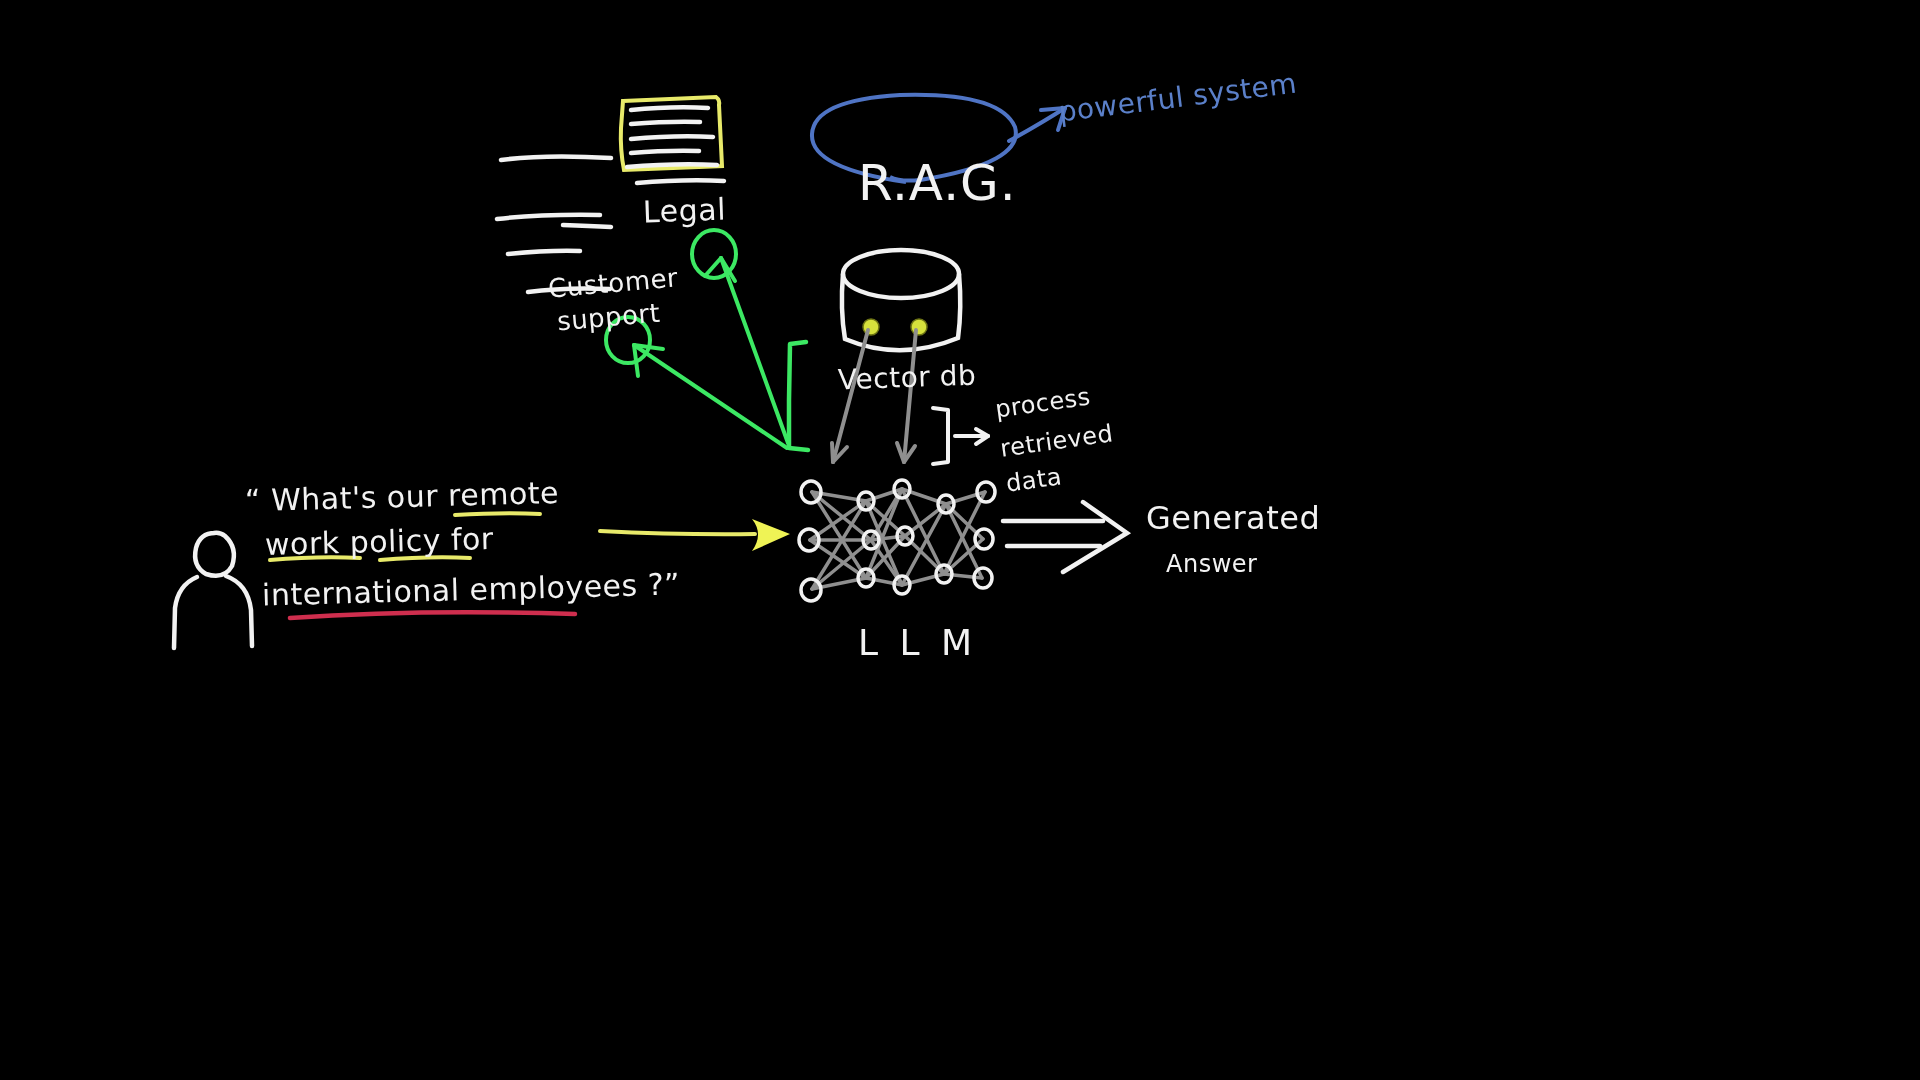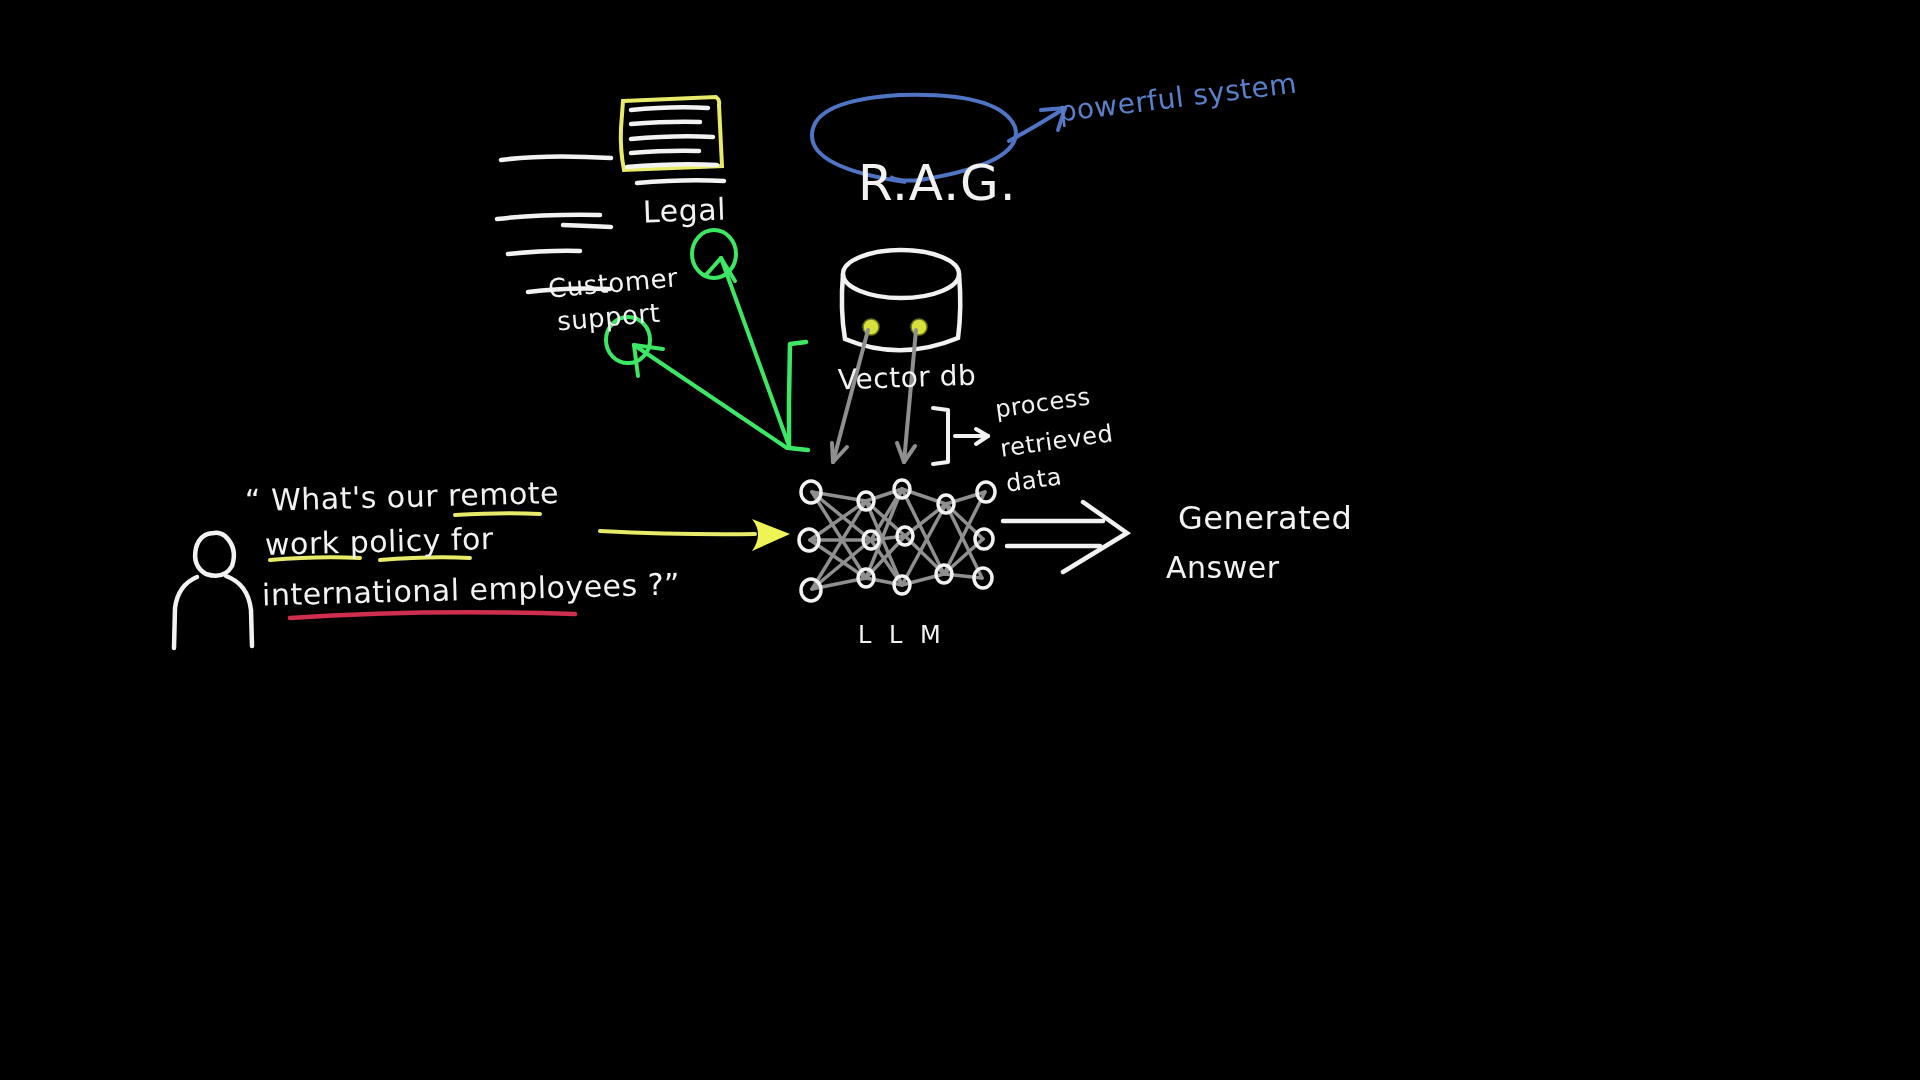--- a/index.html
+++ b/index.html
@@ -216,25 +216,25 @@
   <div class="hand blue" style="left:1058px; top:82px; font-size:28px; transform:rotate(-7deg);">powerful system</div>
 
   <div class="hand white" style="left:838px; top:362px; font-size:28px; transform:rotate(-2deg);">Vector db</div>
 
   <div class="hand white" style="left:995px; top:390px; font-size:24px; transform:rotate(-8deg);">process</div>
 
   <div class="hand white" style="left:1000px; top:428px; font-size:24px; transform:rotate(-8deg);">retrieved</div>
 
   <div class="hand white" style="left:1006px; top:467px; font-size:24px; transform:rotate(-8deg);">data</div>
 
-  <div class="hand white" style="left:858px; top:622px; font-size:24px; letter-spacing:5px;text-align:right;">L L M</div>
-
-  <div class="hand white" style="left:1146px; top:500px; font-size:32px;margin-left:32px;">Generated</div>
-
-  <div class="hand white" style="left:1166px; top:551px; font-size:30px;text-align:right;">Answer</div>
+  <div class="hand white" style="left:858px; top:622px; font-size:36px; letter-spacing:5px;text-align:right;">L L M</div>
+
+  <div class="hand white" style="left:1146px; top:500px; font-size:32px;">Generated</div>
+
+  <div class="hand white" style="left:1166px; top:551px; font-size:24px;text-align:right;">Answer</div>
 
   <div class="hand white" style="left:245px; top:480px; font-size:30px; transform:rotate(-1.5deg);">“ What's our remote</div>
 
   <div class="hand white" style="left:265px; top:525px; font-size:30px; transform:rotate(-1.5deg);">work policy for</div>
 
   <div class="hand white" style="left:262px; top:573px; font-size:30px; transform:rotate(-1.5deg);">international employees ?”</div>
 
 </div>
 
 </body></html>

